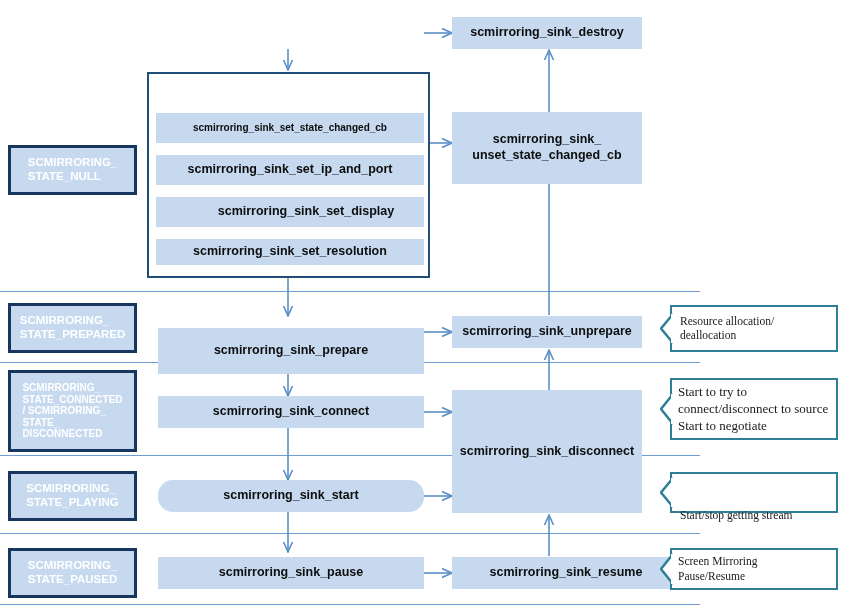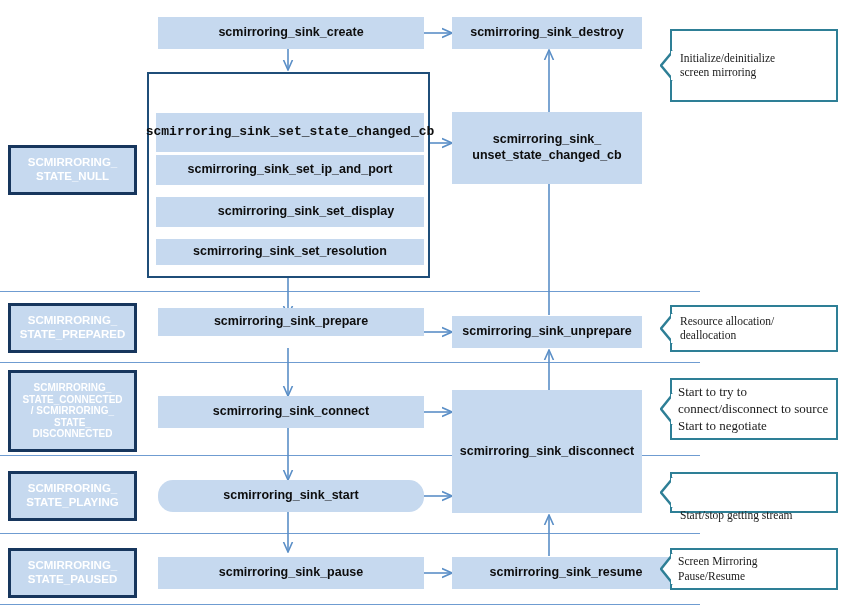--- a/index.html
+++ b/index.html
@@ -10,21 +10,21 @@
   
   .fbox{position:absolute;background:#c6d9ef;color:#0d0d0d;
         font-weight:bold;font-size:12.5px;line-height:1.25;
         display:flex;align-items:center;justify-content:center;
         text-align:center;box-sizing:border-box;padding:2px 4px;}
 
   
   .sbox{position:absolute;background:#c6d9ef;border:3px solid #17365d;
         color:#ffffff;font-weight:bold;font-size:11.5px;line-height:1.18;
         display:flex;align-items:center;justify-content:center;
-        text-align:center;box-sizing:border-box;padding:1px 2px;}
+        text-align:left;box-sizing:border-box;padding:1px 2px;}
   .sbox.small{font-size:10px;line-height:1.15;}
 
   
   .group{position:absolute;border:2.5px solid #1f4e79;background:#ffffff;
          box-sizing:border-box;}
   .group-title{position:absolute;left:0;right:0;text-align:center;
                font-weight:bold;font-size:13px;color:#0d0d0d;}
 
   
   .callout{position:absolute;}
@@ -82,36 +82,35 @@
 
     <line x1="549" y1="120" x2="549" y2="50" stroke="#5b8fc7" stroke-width="1.6" marker-end="url(#ah)"></line>
 
     <line x1="549" y1="315" x2="549" y2="168" stroke="#5b8fc7" stroke-width="1.6" marker-end="url(#ah)"></line>
 
     <line x1="549" y1="390" x2="549" y2="350" stroke="#5b8fc7" stroke-width="1.6" marker-end="url(#ah)"></line>
 
     <line x1="549" y1="556" x2="549" y2="515" stroke="#5b8fc7" stroke-width="1.6" marker-end="url(#ah)"></line>
   </svg>
 
-  <div class="fbox" style="left:158px;top:17px;width:266px;height:32px;">scmirroring_sink_create</div>
 
   <div class="fbox" style="left:452px;top:17px;width:190px;height:32px;text-align:right;">scmirroring_sink_destroy</div>
 
   <div class="group" style="left:147px;top:72px;width:283px;height:206px;"></div>
   <div class="group-title" style="left:147px;top:86px;width:339px;margin-top:30px;">Set specific information</div>
 
-  <div class="fbox" style="left:156px;top:113px;width:268px;height:39px;font-size:13px;font-family:Liberation Mono, monospace;">scmirroring_sink_set_state_changed_cb</div>
+  <div class="fbox" style="left:156px;top:113px;width:268px;height:30px;font-size:10px;">scmirroring_sink_set_state_changed_cb</div>
   <div class="fbox" style="left:156px;top:155px;width:268px;height:30px;">scmirroring_sink_set_ip_and_port</div>
   <div class="fbox" style="left:156px;top:197px;width:268px;height:30px;padding-left:36px;">scmirroring_sink_set_display</div>
   <div class="fbox" style="left:156px;top:239px;width:268px;height:26px;">scmirroring_sink_set_resolution</div>
 
   <div class="fbox" style="left:452px;top:112px;width:190px;height:72px;white-space:pre-line;">scmirroring_sink_
 unset_state_changed_cb</div>
 
-  <div class="fbox" style="left:158px;top:308px;width:266px;height:28px;">scmirroring_sink_prepare</div>
+  <div class="fbox" style="left:158px;top:328px;width:266px;height:46px;">scmirroring_sink_prepare</div>
   <div class="fbox" style="left:452px;top:316px;width:190px;height:32px;">scmirroring_sink_unprepare</div>
 
   <div class="fbox" style="left:158px;top:396px;width:266px;height:32px;">scmirroring_sink_connect</div>
   <div class="fbox" style="left:452px;top:390px;width:190px;height:123px;">scmirroring_sink_disconnect</div>
 
   <div class="fbox" style="left:158px;top:480px;width:266px;height:32px;border-radius:15px;">scmirroring_sink_start</div>
 
   <div class="fbox" style="left:158px;top:557px;width:266px;height:32px;">scmirroring_sink_pause</div>
   <div class="fbox" style="left:452px;top:557px;width:228px;height:32px;">scmirroring_sink_resume</div>
 
@@ -126,29 +125,20 @@
 / SCMIRRORING_
 STATE_
 DISCONNECTED</div>
 
   <div class="sbox" style="left:8px;top:471px;width:129px;height:50px;white-space:pre-line;">SCMIRRORING_
 STATE_PLAYING</div>
 
   <div class="sbox" style="left:8px;top:548px;width:129px;height:50px;white-space:pre-line;">SCMIRRORING_
 STATE_PAUSED</div>
 
-  <div class="callout" style="left:660px;top:29px;width:178px;height:73px;">
-    <div class="cbody"></div>
-    <svg class="notch" style="top:0;height:73px;" viewBox="0 0 14 73" preserveAspectRatio="none">
-      <path d="M13,22 L1,36.5 L13,51" fill="#ffffff" stroke="#2e7f96" stroke-width="2.5" stroke-linejoin="miter"></path>
-      <rect x="11" y="22" width="4" height="29" fill="#ffffff"></rect>
-    </svg>
-    <div class="ctext" style="white-space:pre-line;">Initialize/deinitialize
-screen mirroring</div>
-  </div>
 
   <div class="callout" style="left:660px;top:305px;width:178px;height:47px;">
     <div class="cbody"></div>
     <svg class="notch" style="top:0;height:47px;" viewBox="0 0 14 47" preserveAspectRatio="none">
       <path d="M13,9 L1,23.5 L13,38" fill="#ffffff" stroke="#2e7f96" stroke-width="2.5" stroke-linejoin="miter"></path>
       <rect x="11" y="9" width="4" height="29" fill="#ffffff"></rect>
     </svg>
     <div class="ctext" style="white-space:pre-line;">Resource allocation/
 deallocation</div>
   </div>

